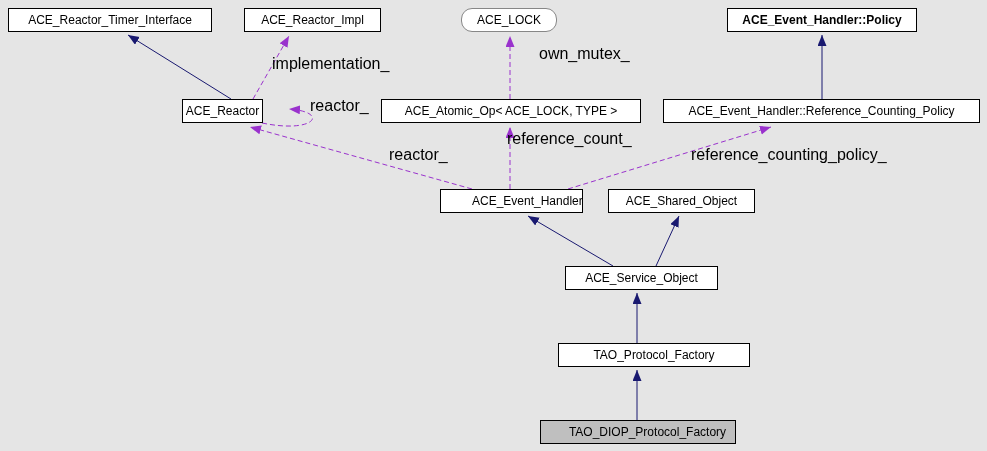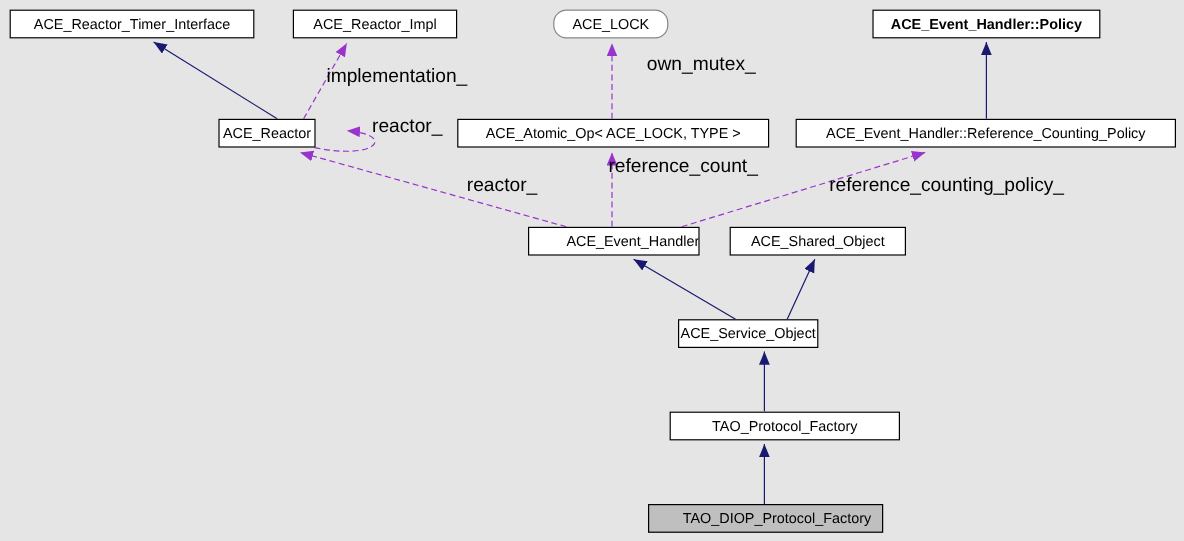--- a/index.html
+++ b/index.html
@@ -95,21 +95,21 @@
   <div class="node" style="left:182px; top:99px; width:81px;">ACE_Reactor</div>
 
   <div class="node" style="left:381px; top:99px; width:260px;">ACE_Atomic_Op&lt; ACE_LOCK, TYPE &gt;</div>
 
   <div class="node" style="left:663px; top:99px; width:317px;">ACE_Event_Handler::Reference_Counting_Policy</div>
 
   <div class="node" style="left:440px; top:189px; width:143px;padding-left:31px;">ACE_Event_Handler</div>
 
   <div class="node" style="left:608px; top:189px; width:147px;">ACE_Shared_Object</div>
 
-  <div class="node" style="left:565px; top:266px; width:117px;">ACE_Service_Object</div>
+  <div class="node" style="left:565px; top:266px; width:153px;">ACE_Service_Object</div>
 
   <div class="node" style="left:558px; top:343px; width:192px;">TAO_Protocol_Factory</div>
 
   <div class="node focus" style="left:540px; top:420px; width:196px;">TAO_DIOP_Protocol_Factory</div>
 
   <div class="edge-label" style="left:272px; top:57px;">implementation_</div>
 
   <div class="edge-label" style="left:511px; top:47px;margin-left:28px;">own_mutex_</div>
 
   <div class="edge-label" style="left:310px; top:99px;">reactor_</div>

